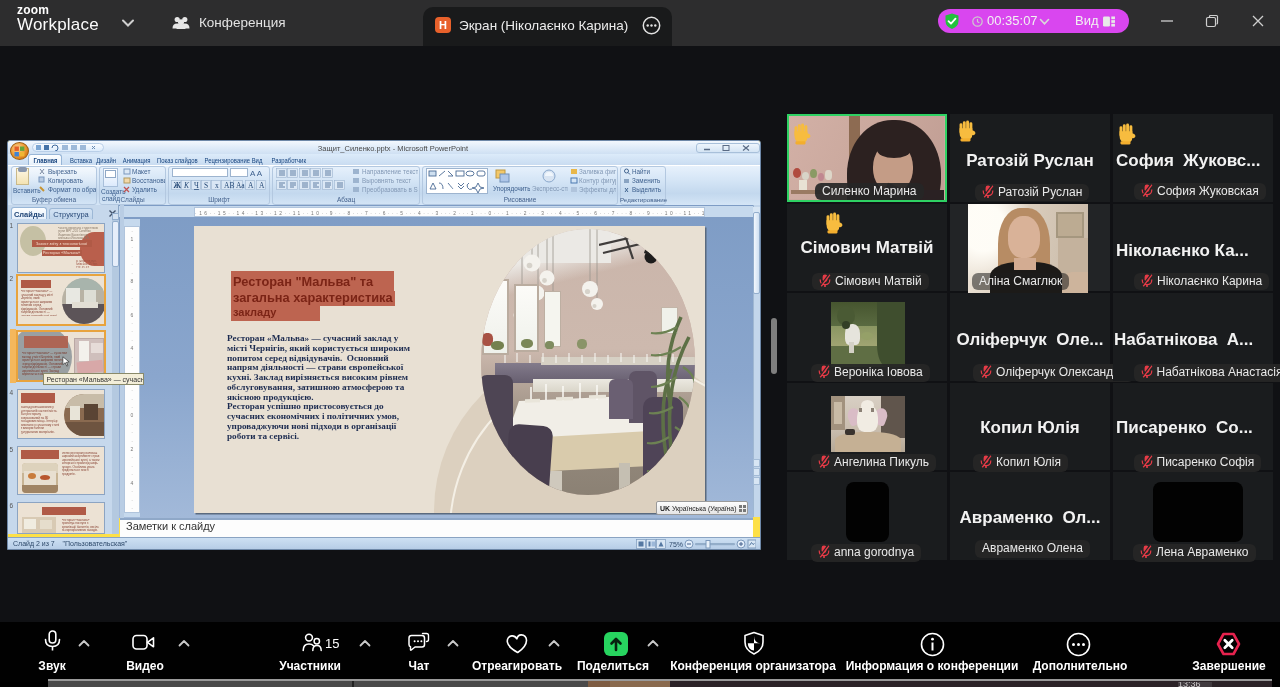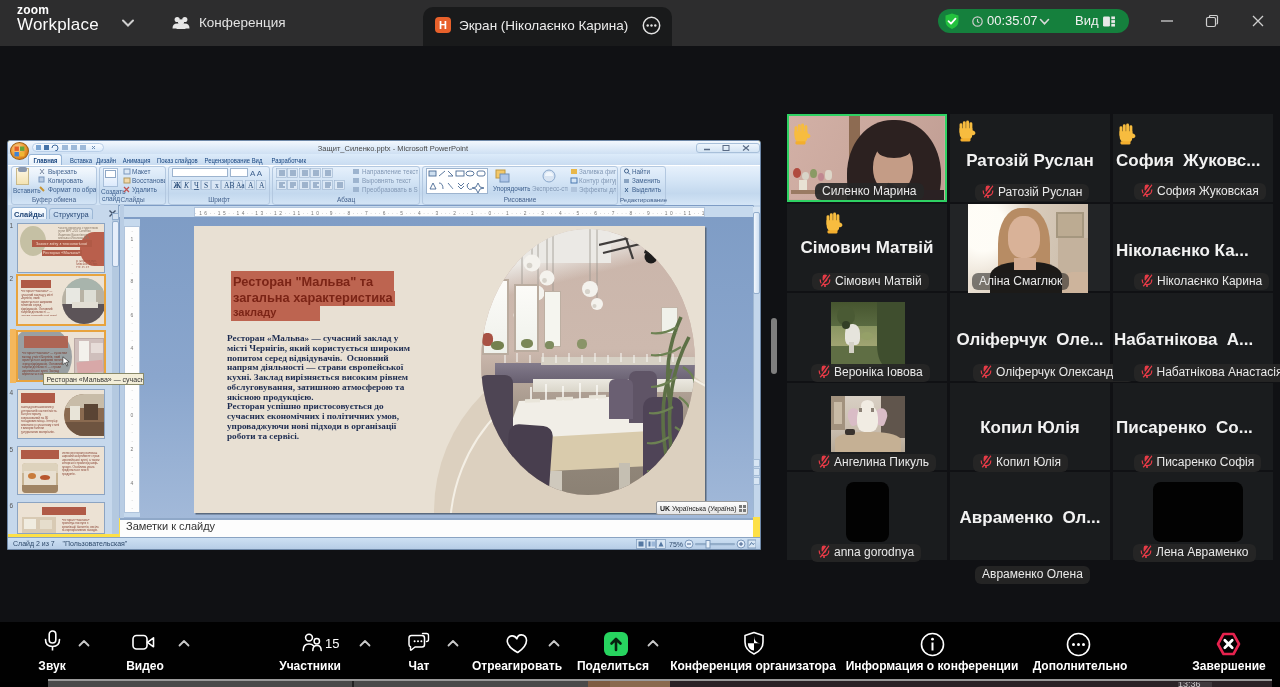--- a/index.html
+++ b/index.html
@@ -8,21 +8,21 @@
 .abs { position:absolute; }
 
 
 #topbar { position:absolute; left:0; top:0; width:1280px; height:46px; background:#2d2d2e; }
 #ztxt { position:absolute; left:17px; top:3px; color:#fff; font-size:12px; font-weight:700; letter-spacing:.2px; }
 #wtxt { position:absolute; left:17px; top:15px; color:#fbfbfb; font-size:17px; font-weight:500; letter-spacing:.2px; }
 #conftxt { position:absolute; left:199px; top:15px; color:#e3e3e3; font-size:13.5px; }
 #tab { position:absolute; left:423px; top:7px; width:249px; height:39px; background:#191a1b; border-radius:10px 10px 0 0; }
 #tabicon { position:absolute; left:12px; top:10px; width:16px; height:16px; border-radius:4px; background:#e8612b; color:#fff; font-size:11px; font-weight:700; text-align:center; line-height:16px; }
 #tabtxt { position:absolute; left:36px; top:11px; color:#ececec; font-size:13.5px; }
-#rightpill { position:absolute; left:938px; top:9px; width:191px; height:24px; background:#15803d; border-radius:12px;text-decoration:underline; }
+#rightpill { position:absolute; left:938px; top:9px; width:191px; height:24px; background:#d946ef; border-radius:12px;text-decoration:underline; }
 #timetxt { position:absolute; left:49px; top:4px; color:#f2f2f2; font-size:13px; }
 #vidtxt { position:absolute; left:137px; top:4px; color:#f2f2f2; font-size:13px; }
 
 
 #content { position:absolute; left:0; top:46px; width:1280px; height:576px; background:#101114; }
 
 
 .tile { position:absolute; width:160px; height:87.5px; background:#1a1c1e; }
 .bname { position:absolute; left:0; width:100%; text-align:center; color:#f2f2f2; font-size:17px; font-weight:700; white-space:pre; }
 .pill { position:absolute; height:17.5px; background:rgba(38,38,38,.92); border-radius:6px; color:#e9e9e9; font-size:12px; line-height:17.5px; padding:0 7px; white-space:pre;margin-left:23px; }
@@ -843,21 +843,21 @@
           <g fill="#e63b47">
             <rect x="3.6" y="0.5" width="4.8" height="7.5" rx="2.4"></rect>
             <path d="M1.8 5.5 q0 4.6 4.2 4.6 q4.2 0 4.2 -4.6 l1.2 0 q0 5 -4.6 5.8 l0 1.7 l-1.6 0 l0 -1.7 q-4.6 -.8 -4.6 -5.8 z"></path>
           </g>
           <path d="M10.8 0.8 L2.2 12.2" stroke="#e63b47" stroke-width="1.5"></path>
           <path d="M9.9 0.1 L1.3 11.5" stroke="rgba(38,38,38,1)" stroke-width="1.2"></path>
         </svg>anna gorodnya</div>
 
   <div class="tile" style="left:950px;top:426px"></div>
   <div class="bname" style="left:950px;width:160px;top:462px">Авраменко  Ол...</div>
-  <div class="pill" style="left:952px;top:520px">Авраменко Олена</div>
+  <div class="pill" style="left:952px;top:494px">Авраменко Олена</div>
 
   <div class="tile" style="left:1113px;top:426px"></div>
   <div class="abs" style="left:1153px;top:436px;width:90px;height:60px;background:#020202;border-radius:8px"></div>
   <div class="pill" style="left:1110px;top:498px"><svg width="12" height="13" viewBox="0 0 12 13">
           <g fill="#e63b47">
             <rect x="3.6" y="0.5" width="4.8" height="7.5" rx="2.4"></rect>
             <path d="M1.8 5.5 q0 4.6 4.2 4.6 q4.2 0 4.2 -4.6 l1.2 0 q0 5 -4.6 5.8 l0 1.7 l-1.6 0 l0 -1.7 q-4.6 -.8 -4.6 -5.8 z"></path>
           </g>
           <path d="M10.8 0.8 L2.2 12.2" stroke="#e63b47" stroke-width="1.5"></path>
           <path d="M9.9 0.1 L1.3 11.5" stroke="rgba(38,38,38,1)" stroke-width="1.2"></path>

